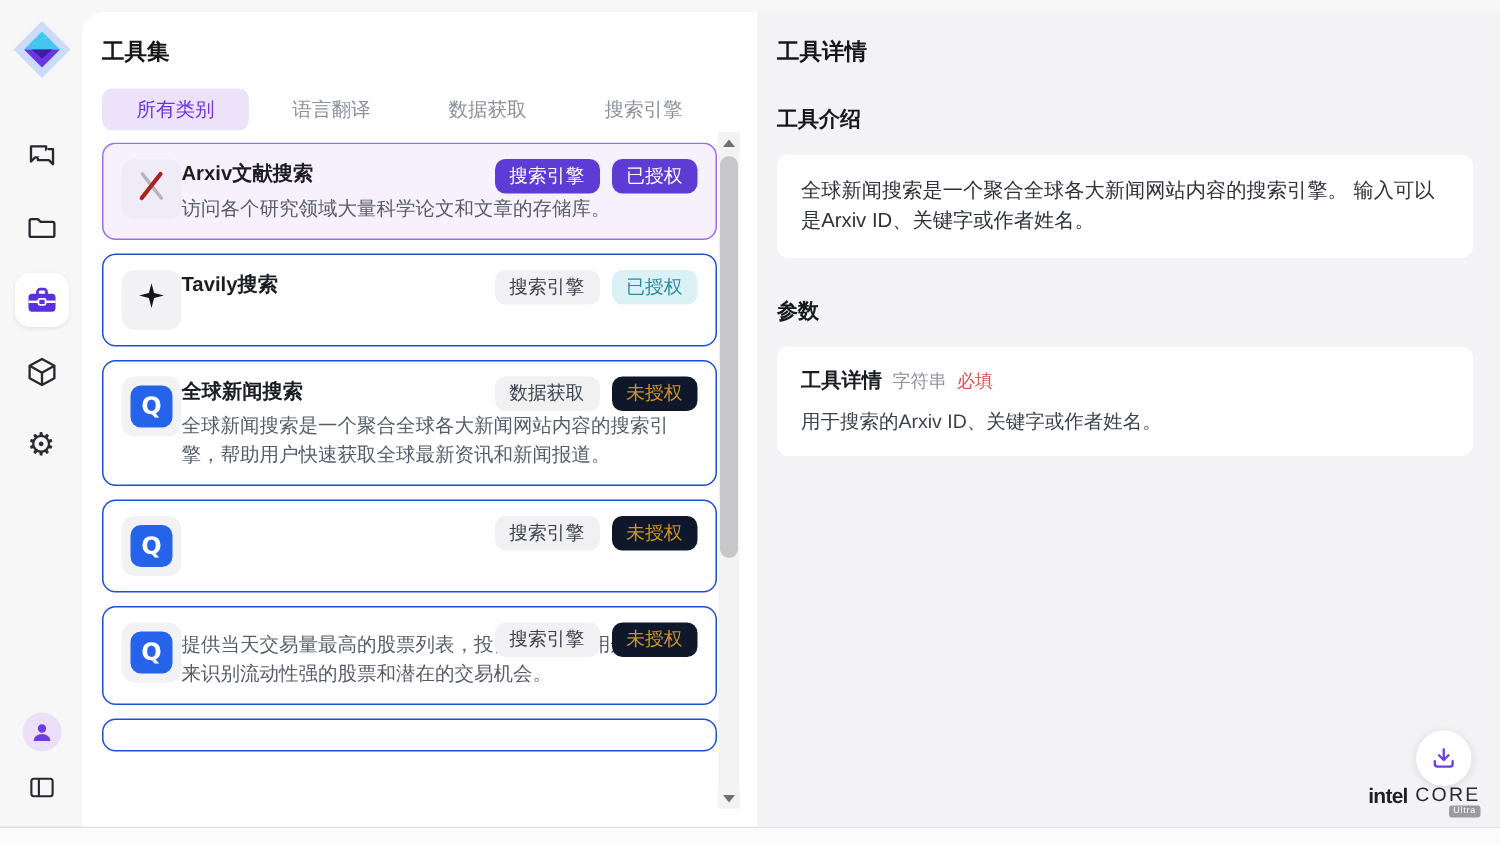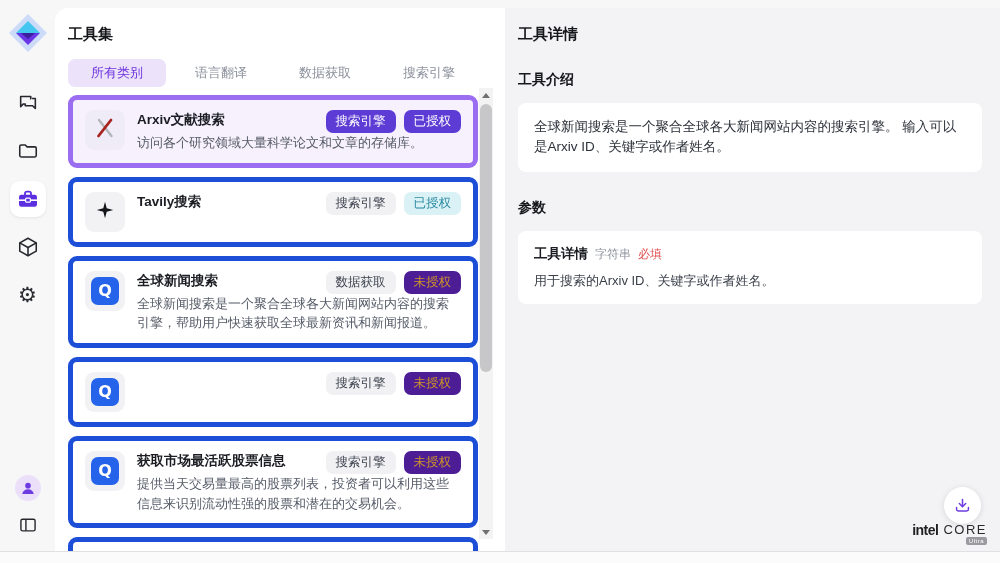--- a/index.html
+++ b/index.html
@@ -34,38 +34,38 @@
   .panel-title { font-size:15px; font-weight:bold; color:#16171b; }
 
   
   .tabs { display:flex; align-items:center; gap:6px; margin-top:15px; }
   .tab { font-size:13px; color:#8b909b; padding:5px 23px; border-radius:7px; cursor:pointer; white-space:nowrap; }
   .tab.active { background:#ece3fa; color:#6d33dd; }
 
   
   .cards { margin-top:8px; display:flex; flex-direction:column; gap:9px;
            width:410px; height:464px; overflow:hidden; }
-  .card { border:5px solid #1d4ed8; border-radius:9px; background:#fff;
-          padding:10px 12px; display:flex; gap:12px; position:relative; flex:none; cursor:pointer; }
+  .card { border:1px solid #1d4ed8; border-radius:9px; background:#fff;
+          padding:10px 12px; display:flex; gap:0; position:relative; flex:none; cursor:pointer; }
   .card.selected { background:#f7f1fd; border-color:#9b6df0; }
   .tool-icon { width:40px; height:40px; border-radius:9px; background:#f2f2f4;
                flex:none; display:flex; align-items:center; justify-content:center; }
   .card.selected .tool-icon { background:#f0ecf7; }
   .q-tile { width:28px; height:28px; border-radius:7px; background:#2563eb; color:#fff;
             display:flex; align-items:center; justify-content:center;
             font-weight:bold; font-size:16px; font-family:"DejaVu Sans",sans-serif; }
   .tool-body { flex:1; min-width:0; padding-top:1px; }
   .tool-name { font-size:13.5px; font-weight:bold; color:#1b1d23; line-height:1.35; }
   .tool-desc { font-size:13px; color:#565c68; line-height:1.5; margin-top:4px; max-width:345px; }
   .chips { position:absolute; top:10px; right:12px; display:flex; gap:8px; }
   .chip { font-size:12.5px; padding:4px 10px; border-radius:7px; white-space:nowrap; line-height:1.2; }
   .chip-purple { background:#5d3bd5; color:#ffffff; }
   .chip-gray   { background:#f1f1f3; color:#3c424e; }
   .chip-cyan   { background:#daf1f6; color:#2a8aa0; }
-  .chip-amber  { background:#4c1d95; color:#cf9426; }
+  .chip-amber  { background:#0f172a; color:#cf9426; }
 
   
   .scrollbar { position:absolute; top:80px; bottom:12px; right:12px; width:14px;
                background:#f3f3f3; }
   .sb-arrow { position:absolute; left:0; width:14px; height:14px; background:#f3f3f3;
               display:flex; align-items:center; justify-content:center; cursor:pointer; }
   .sb-arrow.up { top:0; } .sb-arrow.down { bottom:0; }
   .tri-up { width:0; height:0; border-left:4px solid transparent; border-right:4px solid transparent;
             border-bottom:5px solid #707070; }
   .tri-down { width:0; height:0; border-left:4px solid transparent; border-right:4px solid transparent;
@@ -247,21 +247,20 @@
 
   <div class="card">
     <div class="tool-icon">
 
       <span>
         <span class="q-tile">Q</span>
       </span>
 
     </div>
     <div class="tool-body">
-      <div class="tool-name">获取市场最活跃股票信息</div>
       <div class="tool-desc">提供当天交易量最高的股票列表，投资者可以利用这些信息来识别流动性强的股票和潜在的交易机会。</div>
     </div>
     <div class="chips">
       <span class="chip chip-gray">搜索引擎</span>
       <span class="chip chip-amber">未授权</span>
     </div>
   </div>
 
   <div class="card">
     

